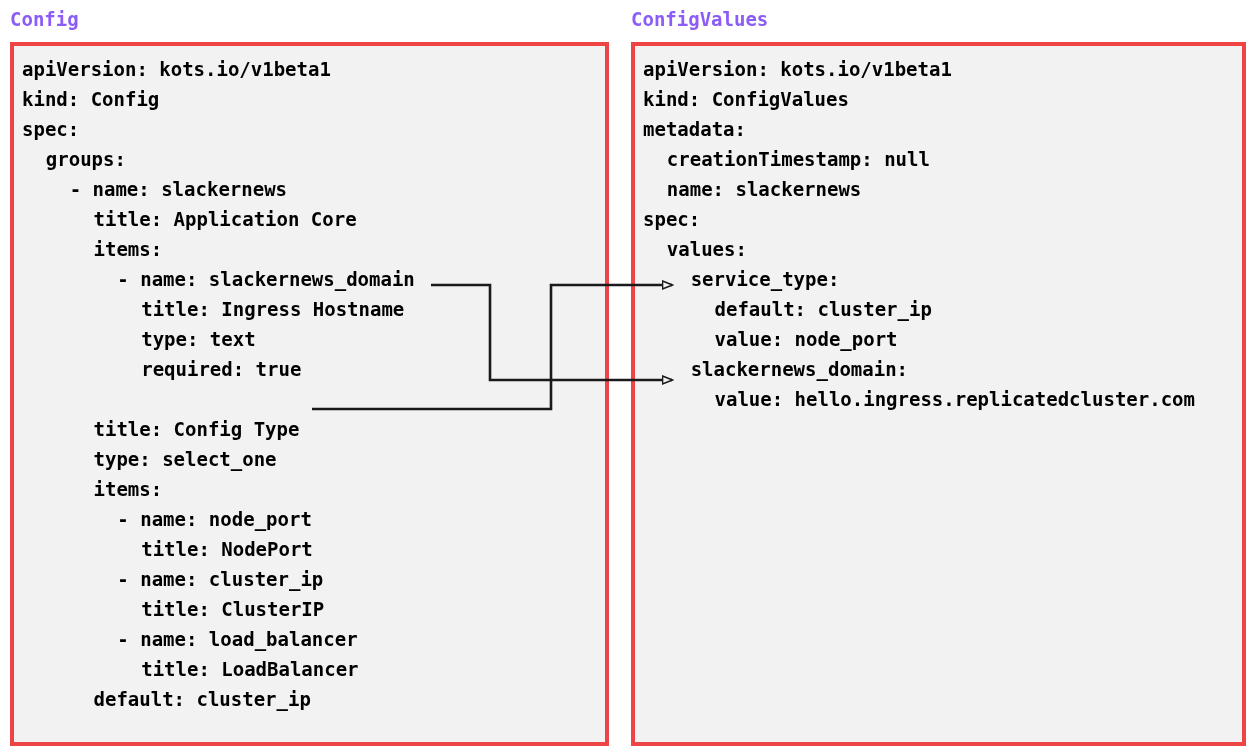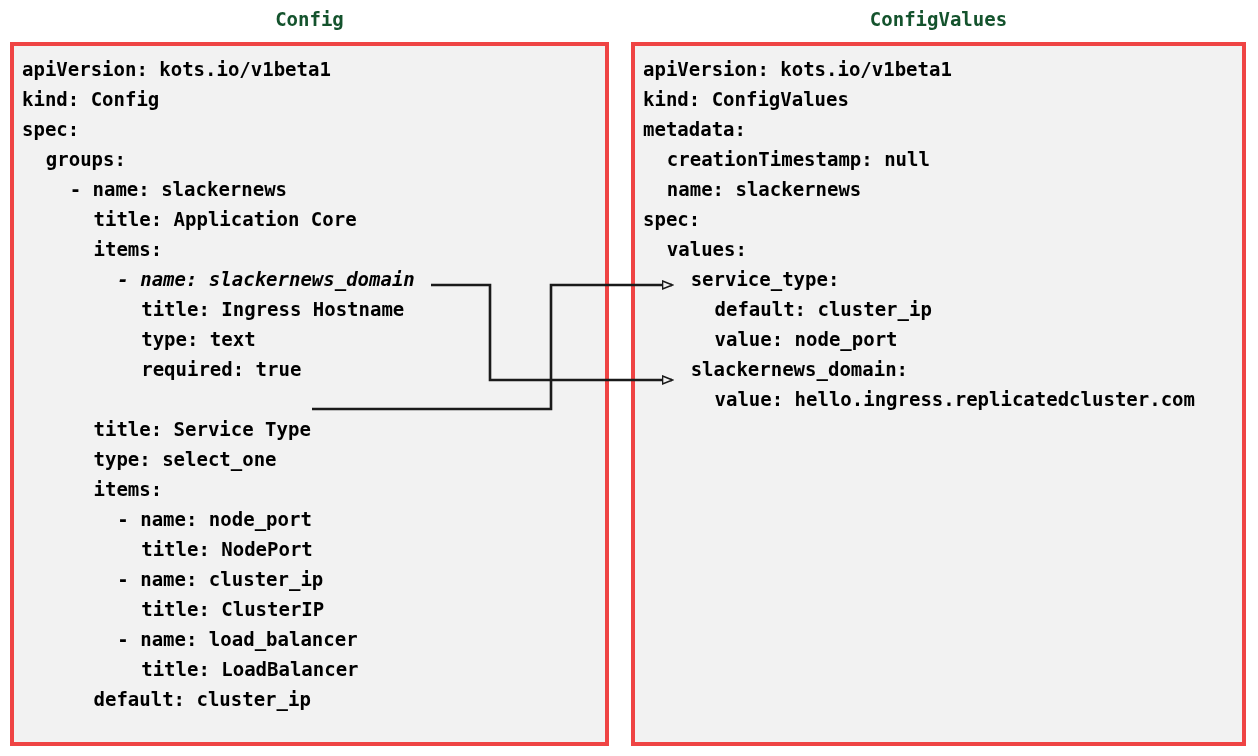--- a/index.html
+++ b/index.html
@@ -20,24 +20,23 @@
     left: 0; top: 0;
     width: 1258px; height: 756px;
   }
 
   
   .col-heading {
     position: absolute;
     font-family: "DejaVu Sans Mono", "Liberation Mono", monospace;
     font-weight: bold;
     font-size: 19px;
-    color: #14532d;
+    color: #8b5cf6;
     letter-spacing: 0px;
     white-space: nowrap;
-    text-align: center;
     top: 8px;
     line-height: 22px;
   }
   #heading-config { left: 10px; width: 599px; }
   #heading-configvalues { left: 631px; width: 615px; }
 
   
   .panel {
     position: absolute;
     background: #f2f2f2;
@@ -85,25 +84,25 @@
 
   <div class="panel" id="panel-config">
     <div class="yaml-body" id="config-body">
         <div class="yaml-line" style="left: 8px; top: 12px;">apiVersion: kots.io/v1beta1</div>
         <div class="yaml-line" style="left: 8px; top: 42px;">kind: Config</div>
         <div class="yaml-line" style="left: 8px; top: 72px;">spec:</div>
         <div class="yaml-line" style="left: 31.84px; top: 102px;">groups:</div>
         <div class="yaml-line" style="left: 55.68px; top: 132px;">- name: slackernews</div>
         <div class="yaml-line" style="left: 79.52px; top: 162px;">title: Application Core</div>
         <div class="yaml-line" style="left: 79.52px; top: 192px;">items:</div>
-        <div class="yaml-line" style="left: 103.36px; top: 222px; font-style: italic;">- name: slackernews_domain</div>
+        <div class="yaml-line" style="left: 103.36px; top: 222px;">- name: slackernews_domain</div>
         <div class="yaml-line" style="left: 127.2px; top: 252px;">title: Ingress Hostname</div>
         <div class="yaml-line" style="left: 127.2px; top: 282px;">type: text</div>
         <div class="yaml-line" style="left: 127.2px; top: 312px;">required: true</div>
-        <div class="yaml-line" style="left: 79.52px; top: 372px;">title: Service Type</div>
+        <div class="yaml-line" style="left: 79.52px; top: 372px;">title: Config Type</div>
         <div class="yaml-line" style="left: 79.52px; top: 402px;">type: select_one</div>
         <div class="yaml-line" style="left: 79.52px; top: 432px;">items:</div>
         <div class="yaml-line" style="left: 103.36px; top: 462px;">- name: node_port</div>
         <div class="yaml-line" style="left: 127.2px; top: 492px;">title: NodePort</div>
         <div class="yaml-line" style="left: 103.36px; top: 522px; text-align: center;">- name: cluster_ip</div>
         <div class="yaml-line" style="left: 127.2px; top: 552px;">title: ClusterIP</div>
         <div class="yaml-line" style="left: 103.36px; top: 582px;">- name: load_balancer</div>
         <div class="yaml-line" style="left: 127.2px; top: 612px;">title: LoadBalancer</div>
         <div class="yaml-line" style="left: 79.52px; top: 642px;">default: cluster_ip</div>
       </div>

